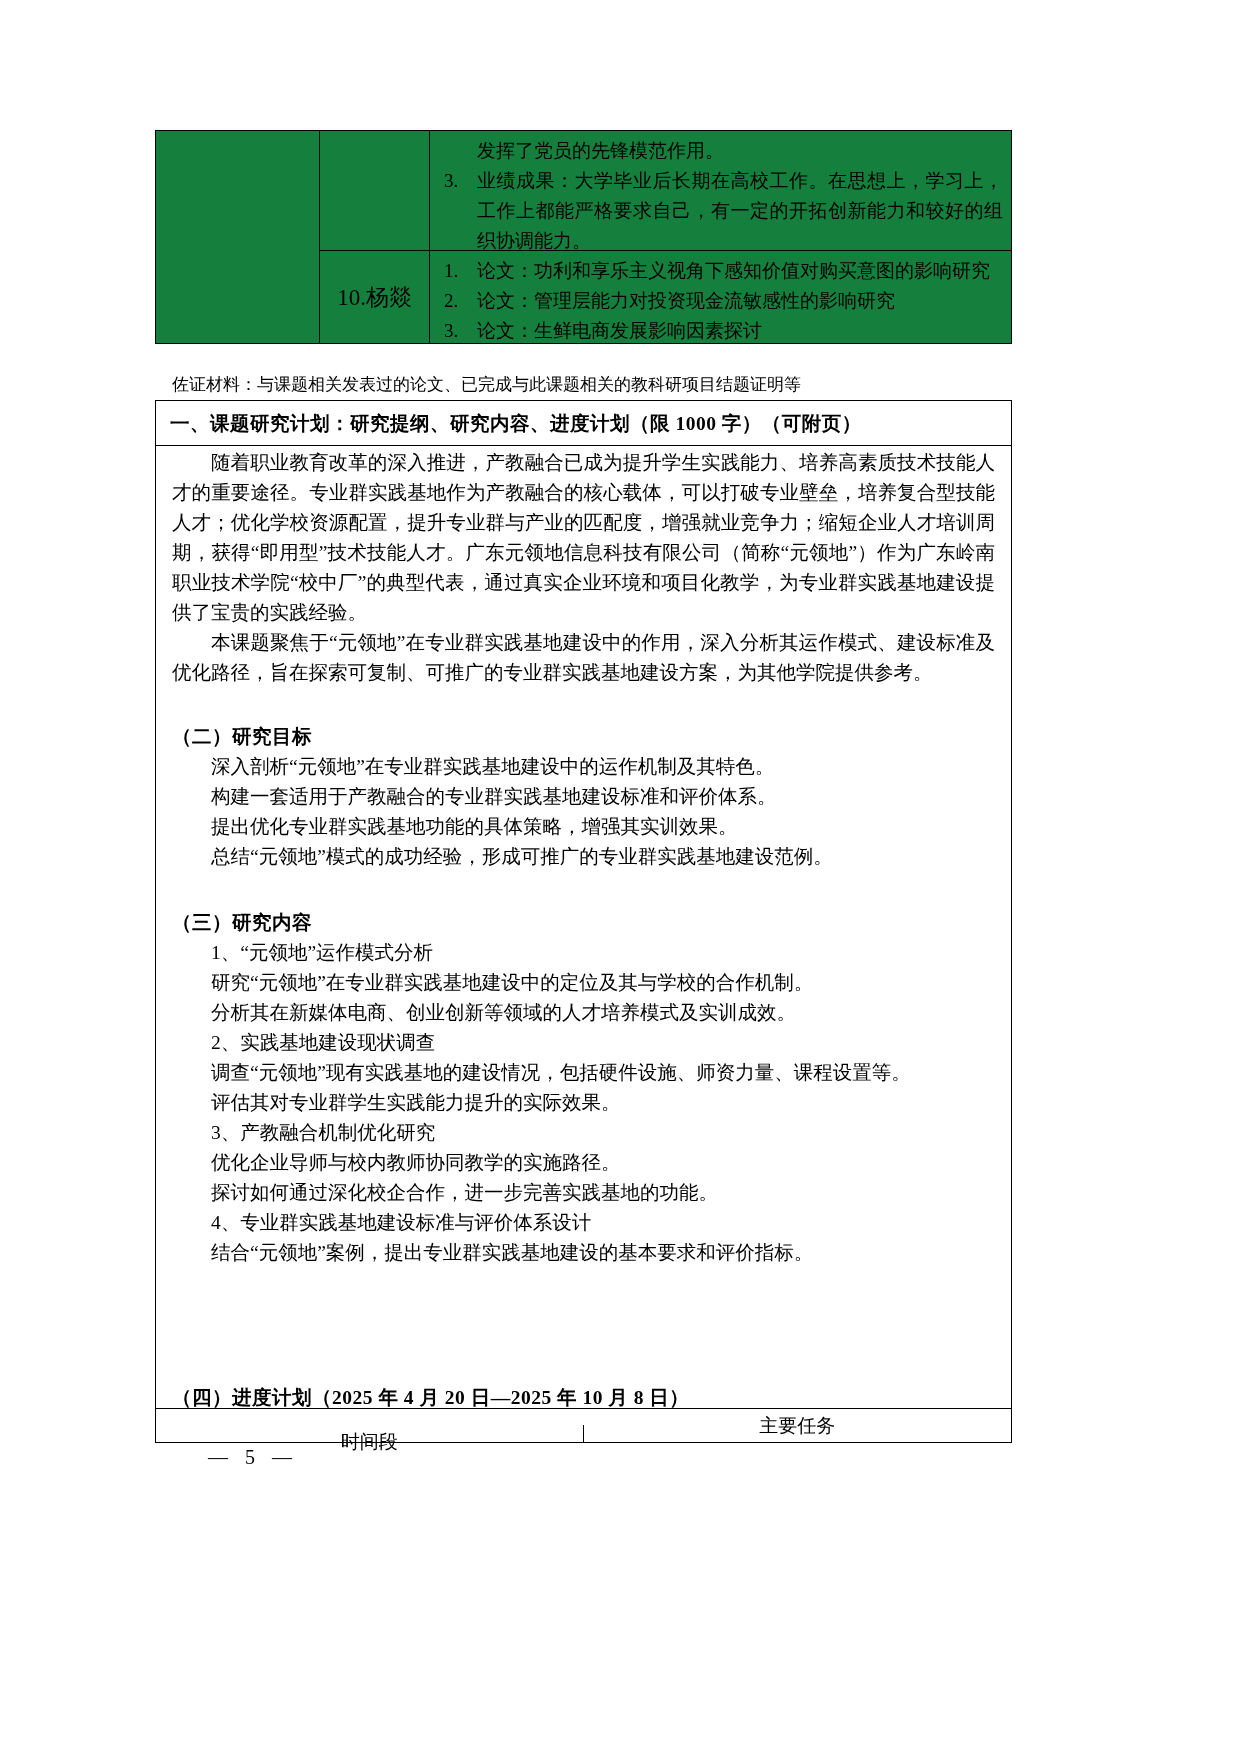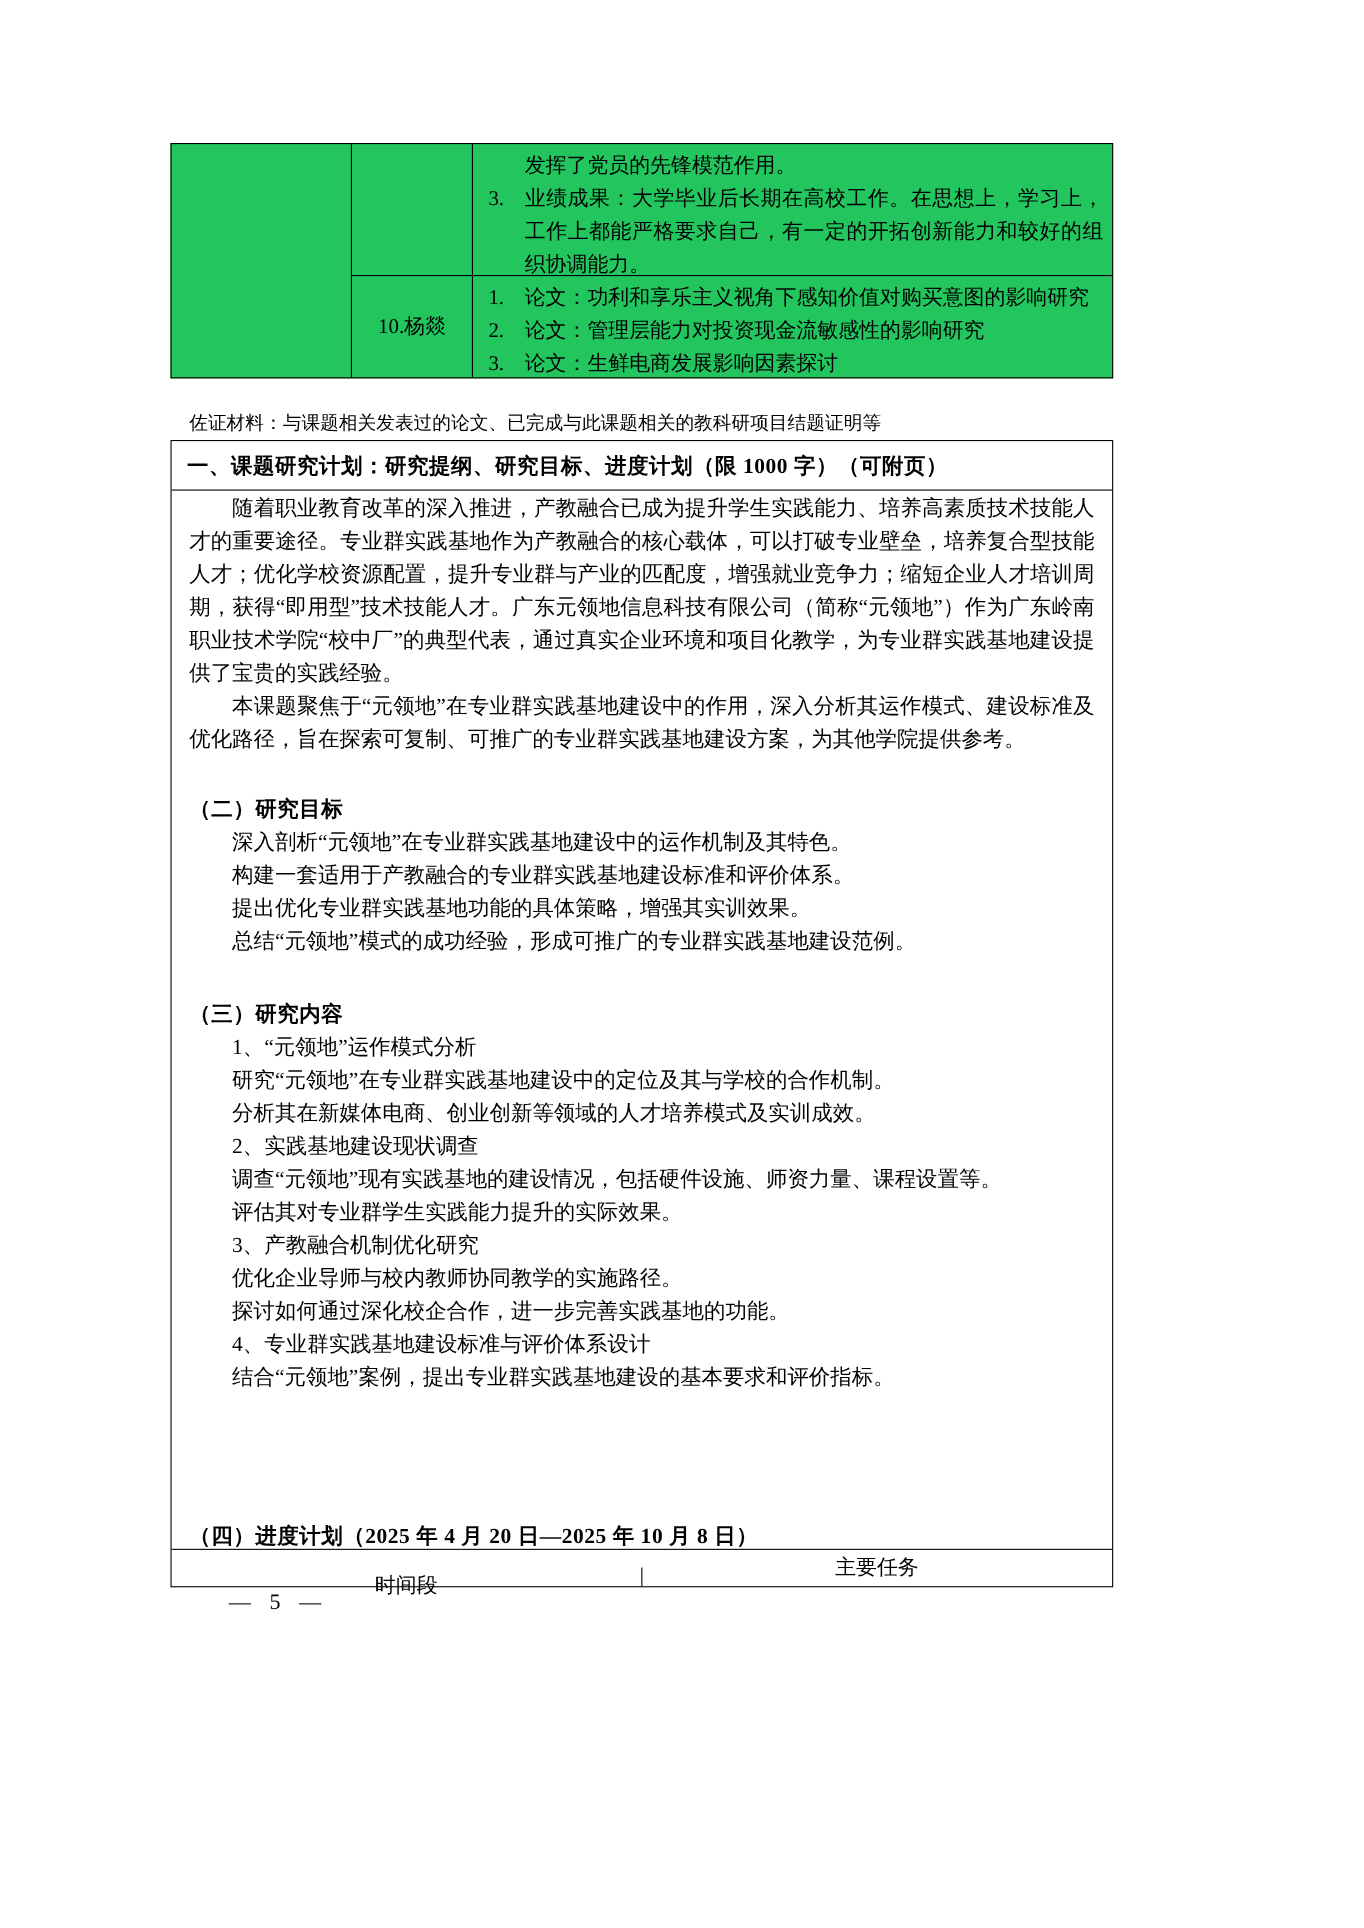--- a/index.html
+++ b/index.html
@@ -11,31 +11,31 @@
     color:#000;
     font-size:19.5px;
   }
   .page { position:absolute; inset:0; background:#fff; }
 
   
   .top-table {
     position:absolute; left:155px; top:130px; width:857px;
     border:1.5px solid #000;
     display:flex;
-    background:#22c55e;
+    background:#15803d;
   }
   .tt-left { width:164px; border-right:1px solid #000; }
   .tt-main { flex:1; display:flex; flex-direction:column; }
   .tt-row { display:flex; }
   .tt-row.r1 { height:120px; border-bottom:1px solid #000; }
   .tt-row.r2 { height:92px; }
   .tt-name {
     width:110px; border-right:1px solid #000;
     display:flex; align-items:center; justify-content:center;
-    font-size:19px;
+    font-size:23px;
   }
   .tt-content { flex:1; padding:5px 8px 0 14px; line-height:30px; font-size:19px; }
   .cont-line { margin-left:33px; }
   .num-item { display:flex; }
   .num-item .num { width:33px; flex:none; }
   .num-item .txt { flex:1; text-align:justify; }
 
   
   .evidence-note {
     position:absolute; left:172px; top:371px;
@@ -124,21 +124,21 @@
           </div>
         </div>
       </div>
 
     </div>
   </div>
 
   <div class="evidence-note">佐证材料：与课题相关发表过的论文、已完成与此课题相关的教科研项目结题证明等</div>
 
   <div class="plan-box">
-    <div class="plan-title">一、课题研究计划：研究提纲、研究目标、进度计划（限 1000 字）（可附页）</div>
+    <div class="plan-title">一、课题研究计划：研究提纲、研究内容、进度计划（限 1000 字）（可附页）</div>
 
     <div class="plan-body">
       <p class="para">随着职业教育改革的深入推进，产教融合已成为提升学生实践能力、培养高素质技术技能人才的重要途径。专业群实践基地作为产教融合的核心载体，可以打破专业壁垒，培养复合型技能人才；优化学校资源配置，提升专业群与产业的匹配度，增强就业竞争力；缩短企业人才培训周期，获得“即用型”技术技能人才。广东元领地信息科技有限公司（简称“元领地”）作为广东岭南职业技术学院“校中厂”的典型代表，通过真实企业环境和项目化教学，为专业群实践基地建设提供了宝贵的实践经验。</p>
       <p class="para">本课题聚焦于“元领地”在专业群实践基地建设中的作用，深入分析其运作模式、建设标准及优化路径，旨在探索可复制、可推广的专业群实践基地建设方案，为其他学院提供参考。</p>
 
       <div class="sec-heading h-goals">（二）研究目标</div>
       <p class="plain-line">深入剖析“元领地”在专业群实践基地建设中的运作机制及其特色。</p>
       <p class="plain-line">构建一套适用于产教融合的专业群实践基地建设标准和评价体系。</p>
       <p class="plain-line">提出优化专业群实践基地功能的具体策略，增强其实训效果。</p>
       <p class="plain-line">总结“元领地”模式的成功经验，形成可推广的专业群实践基地建设范例。</p>

